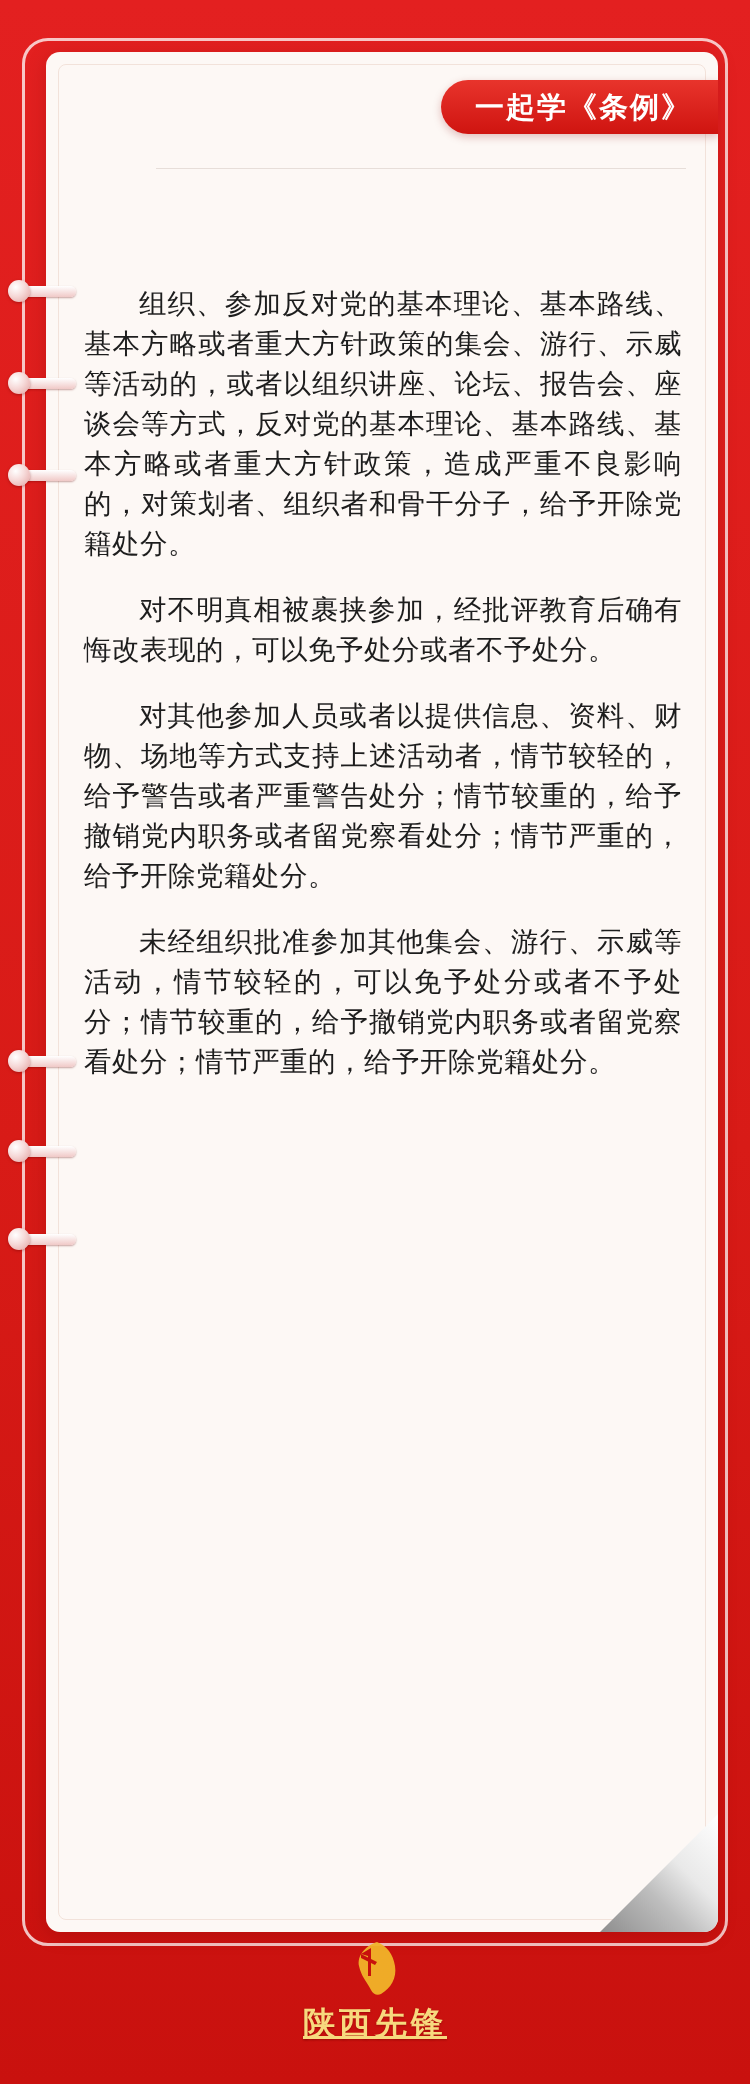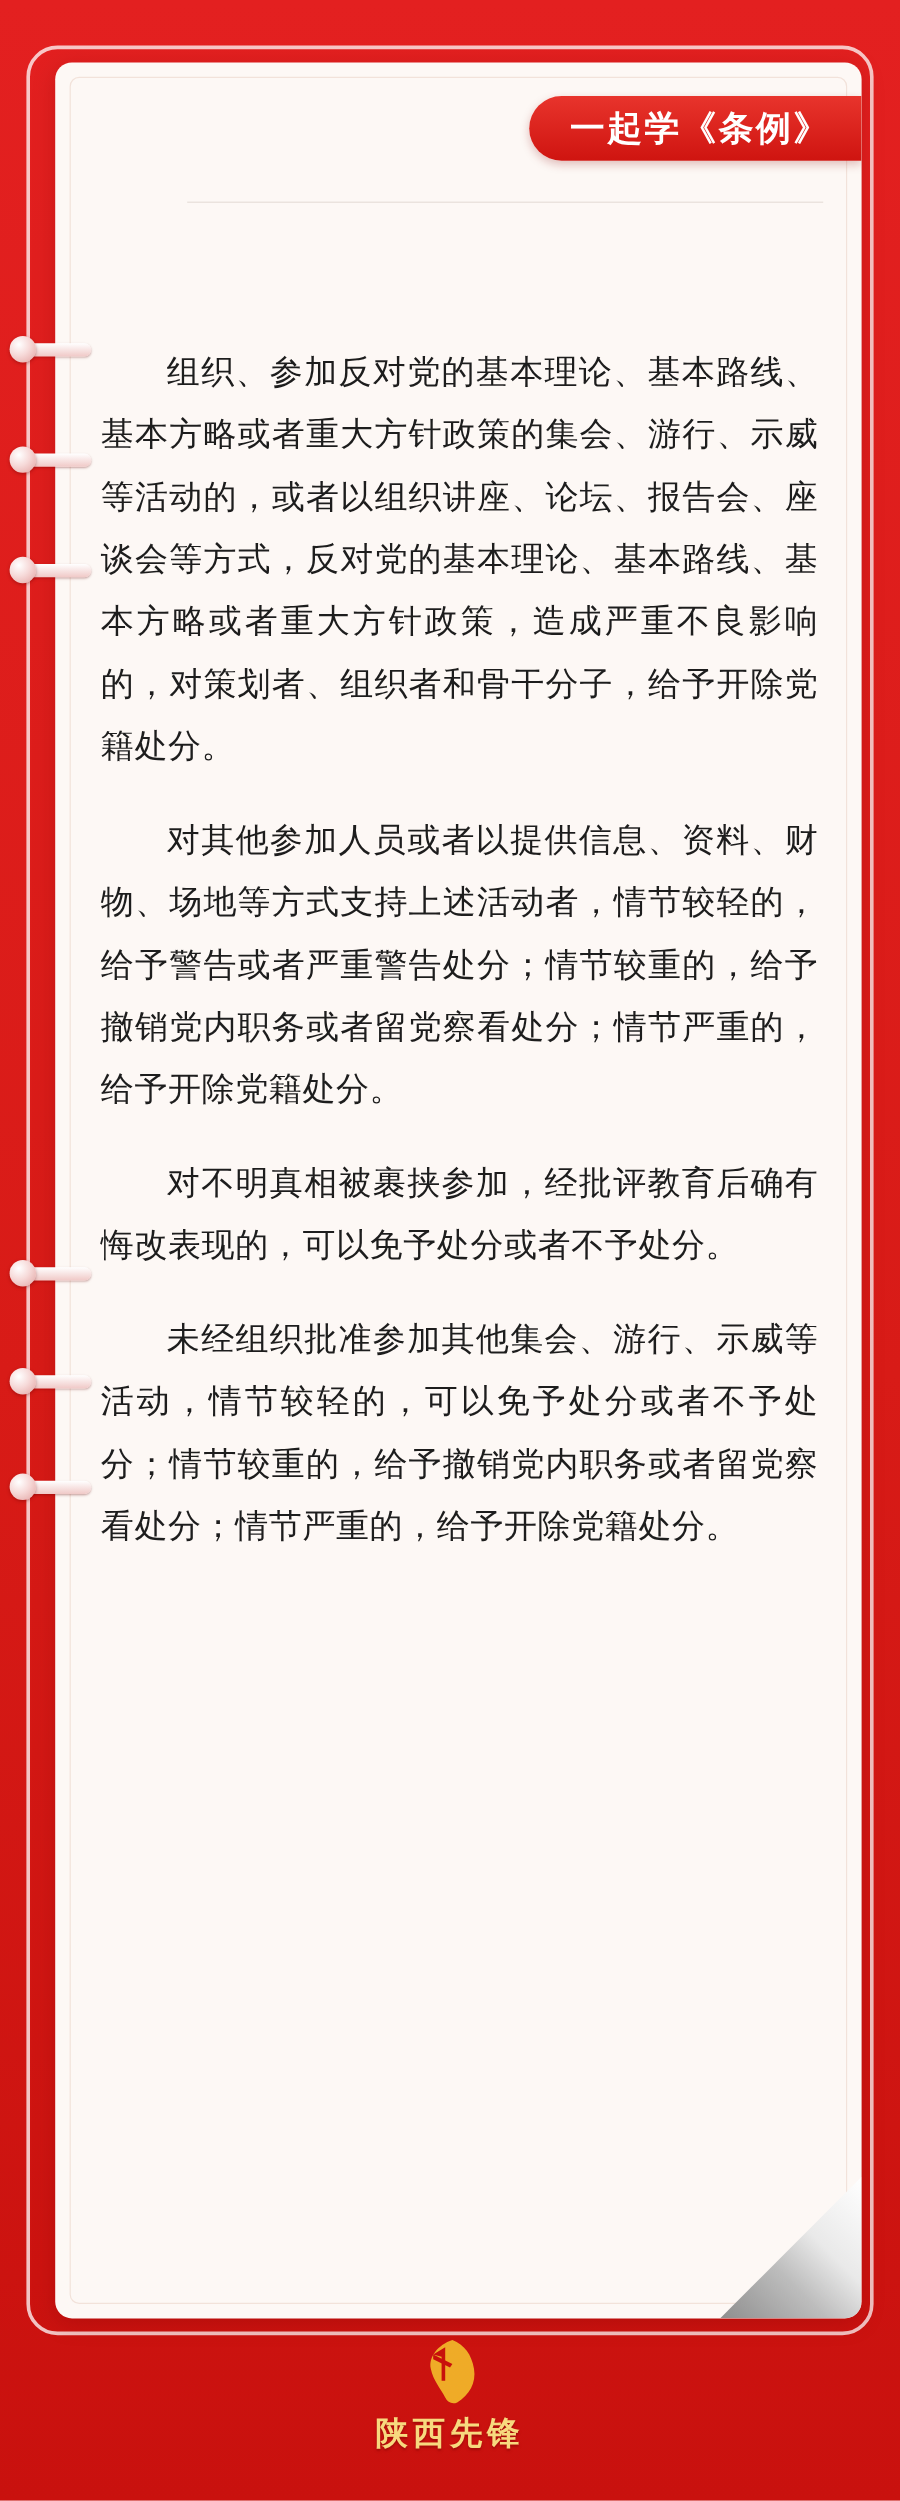--- a/index.html
+++ b/index.html
@@ -131,21 +131,21 @@
   
   .body {
     position: absolute;
     left: 38px;
     right: 36px;
     top: 232px;
   }
   .para {
     color: #1d1d1d;
     font-size: 27.5px;
-    line-height: 52px;
+    line-height: 40px;
     text-align: justify;
     text-indent: 2em;
     margin: 0 0 26px 0;
     letter-spacing: 0.5px;
     font-family: "Liberation Serif", "DejaVu Serif", serif;
   }
   
   .curl {
     position: absolute;
     right: 0;
@@ -202,47 +202,48 @@
   }
   .logo-shape {
     position: absolute;
     left: 20px;
     top: 0;
     width: 60px;
     height: 60px;
   }
   .footer-text {
     color: #f7d97e;
-    font-size: 27px;
+    font-size: 32px;
     font-weight: bold;
     letter-spacing: 4px;
     font-family: "Liberation Serif", "DejaVu Serif", serif;
     text-shadow: 0 1px 2px rgba(120,0,0,0.5);
+    text-decoration: underline;
   }
 </style>
 </head>
 <body>
 
 <div class="poster">
 
   <div class="outer-frame"></div>
   <div class="spine"></div>
 
   <div class="card">
     <div class="card-inner-line"></div>
 
     <div class="title-ribbon">一起学《条例》</div>
 
     <div class="divider"></div>
 
 
     <div class="body">
       <p class="para">组织、参加反对党的基本理论、基本路线、基本方略或者重大方针政策的集会、游行、示威等活动的，或者以组织讲座、论坛、报告会、座谈会等方式，反对党的基本理论、基本路线、基本方略或者重大方针政策，造成严重不良影响的，对策划者、组织者和骨干分子，给予开除党籍处分。</p>
+      <p class="para">对不明真相被裹挟参加，经批评教育后确有悔改表现的，可以免予处分或者不予处分。</p>
       <p class="para">对其他参加人员或者以提供信息、资料、财物、场地等方式支持上述活动者，情节较轻的，给予警告或者严重警告处分；情节较重的，给予撤销党内职务或者留党察看处分；情节严重的，给予开除党籍处分。</p>
-      <p class="para">对不明真相被裹挟参加，经批评教育后确有悔改表现的，可以免予处分或者不予处分。</p>
       <p class="para">未经组织批准参加其他集会、游行、示威等活动，情节较轻的，可以免予处分或者不予处分；情节较重的，给予撤销党内职务或者留党察看处分；情节严重的，给予开除党籍处分。</p>
     </div>
 
     <div class="curl"></div>
   </div>
 
   <div class="ring" style="top:280px">
     <div class="bar"></div>
     <div class="knob"></div>
   </div>

